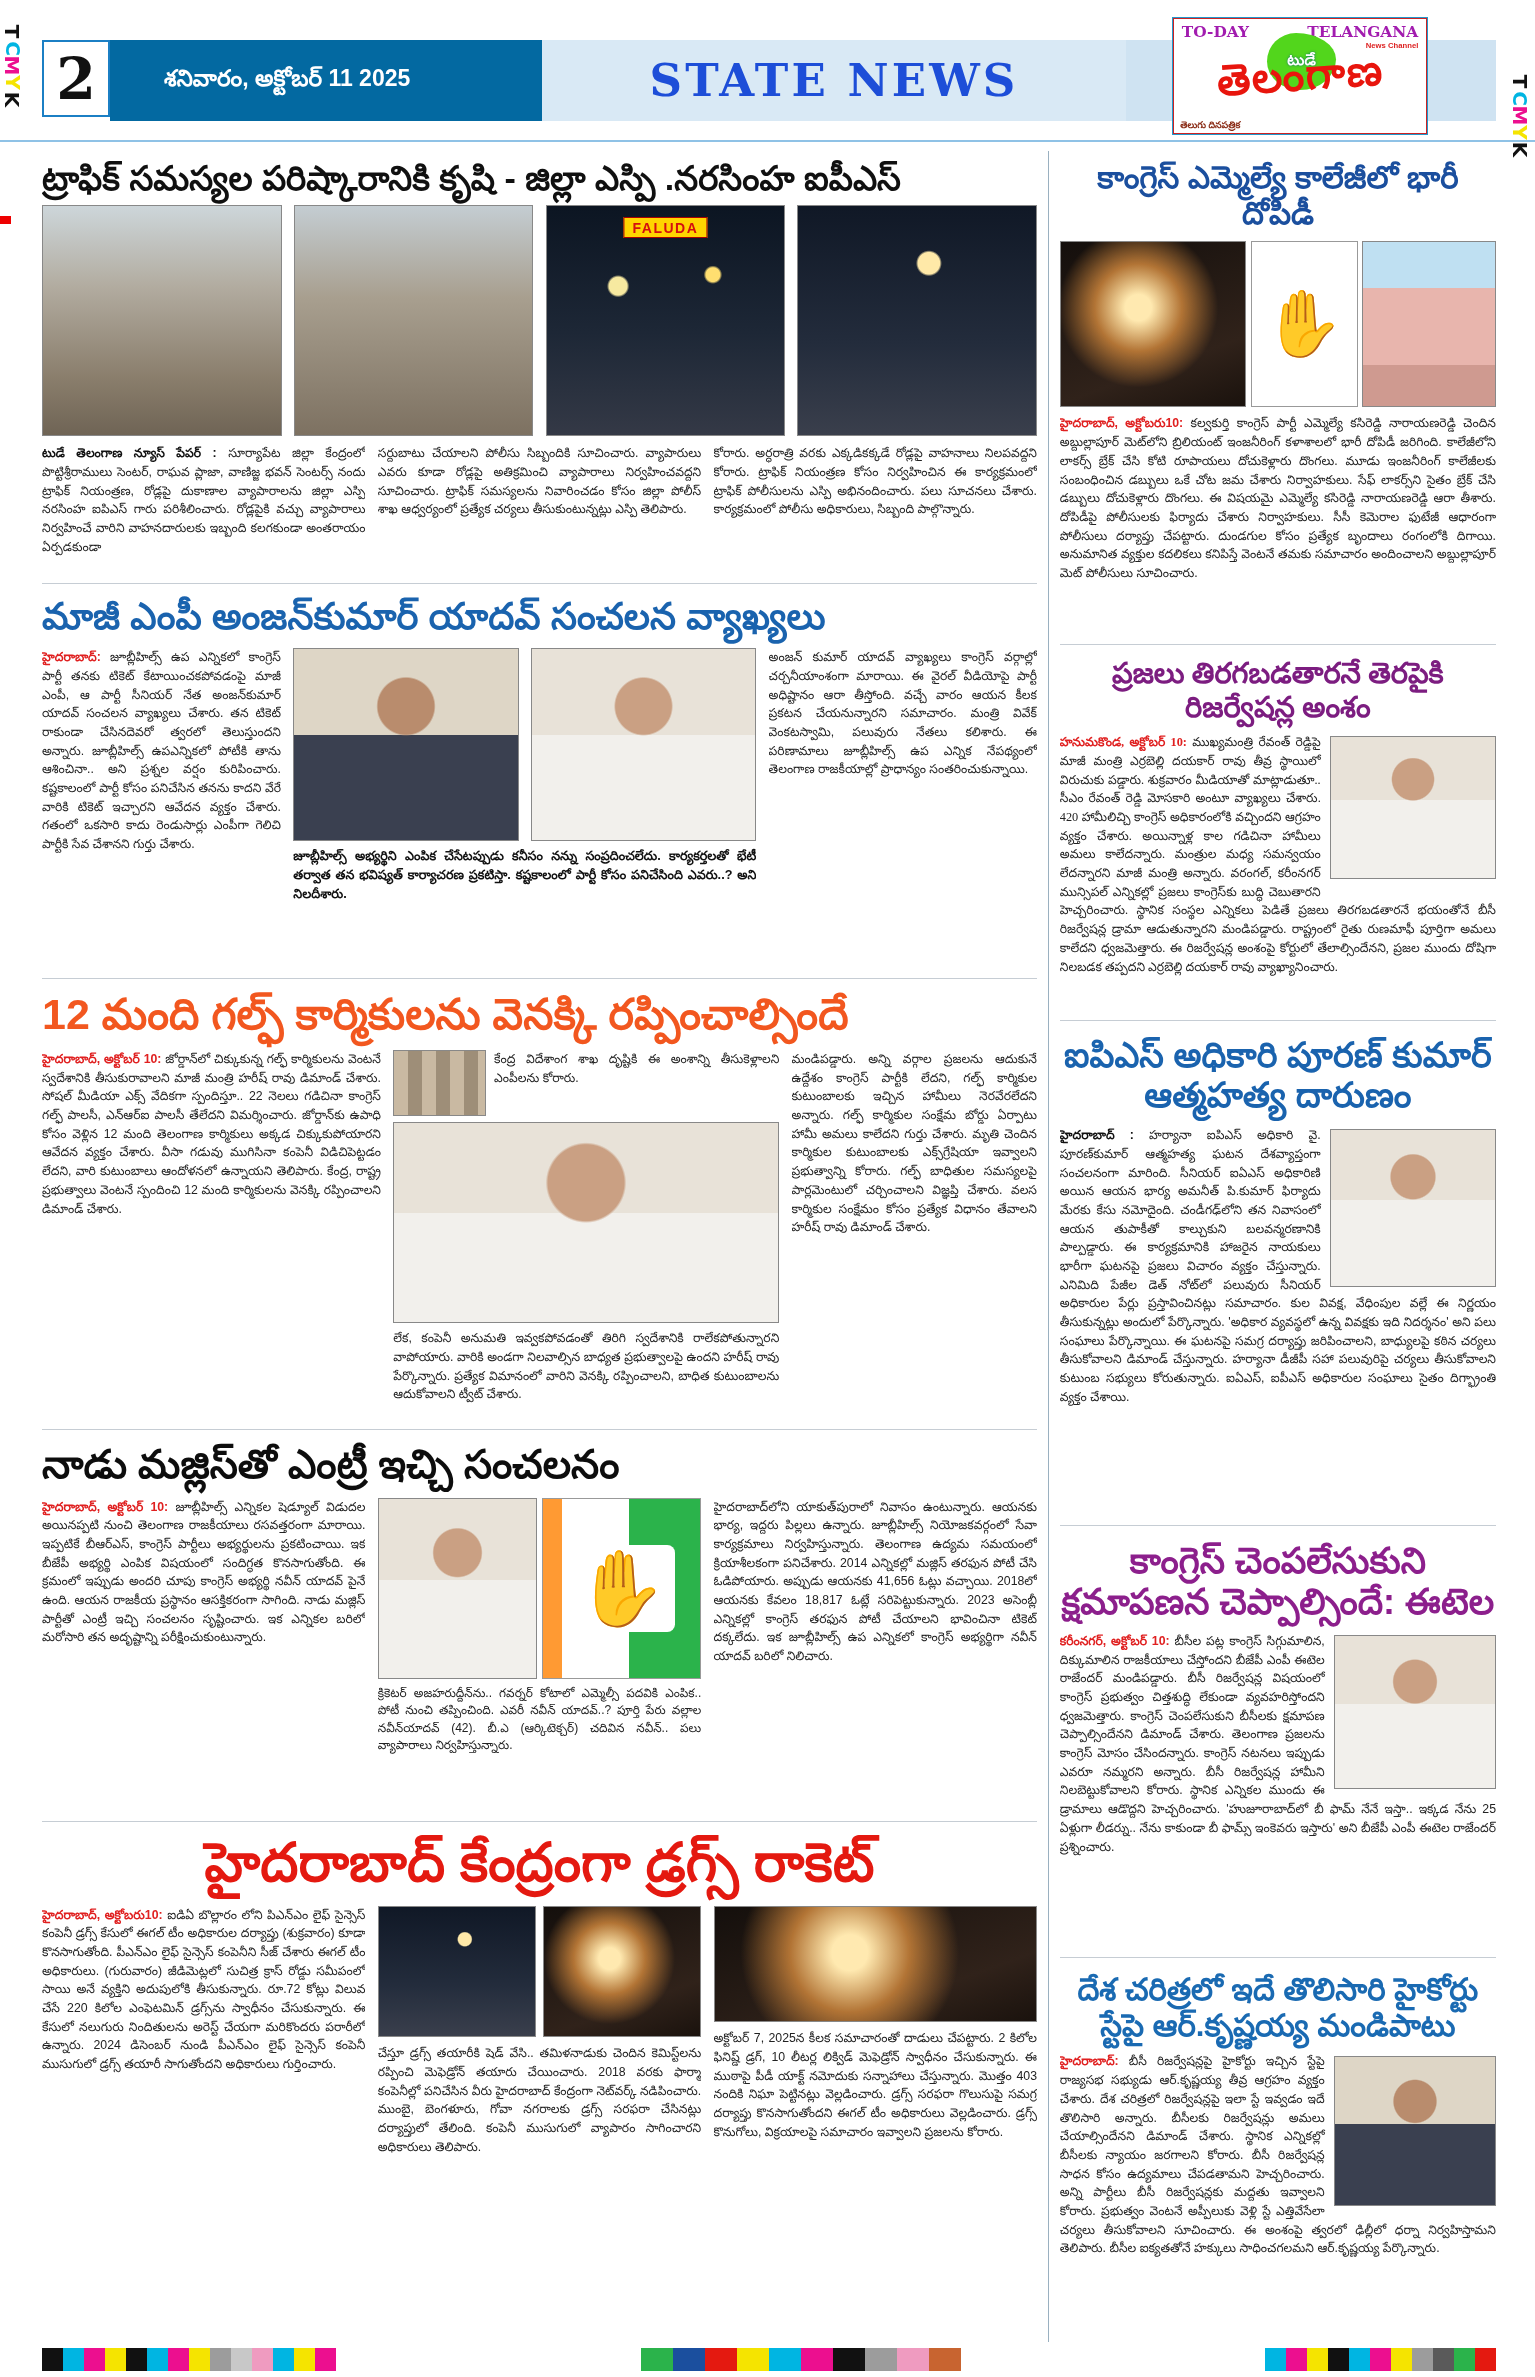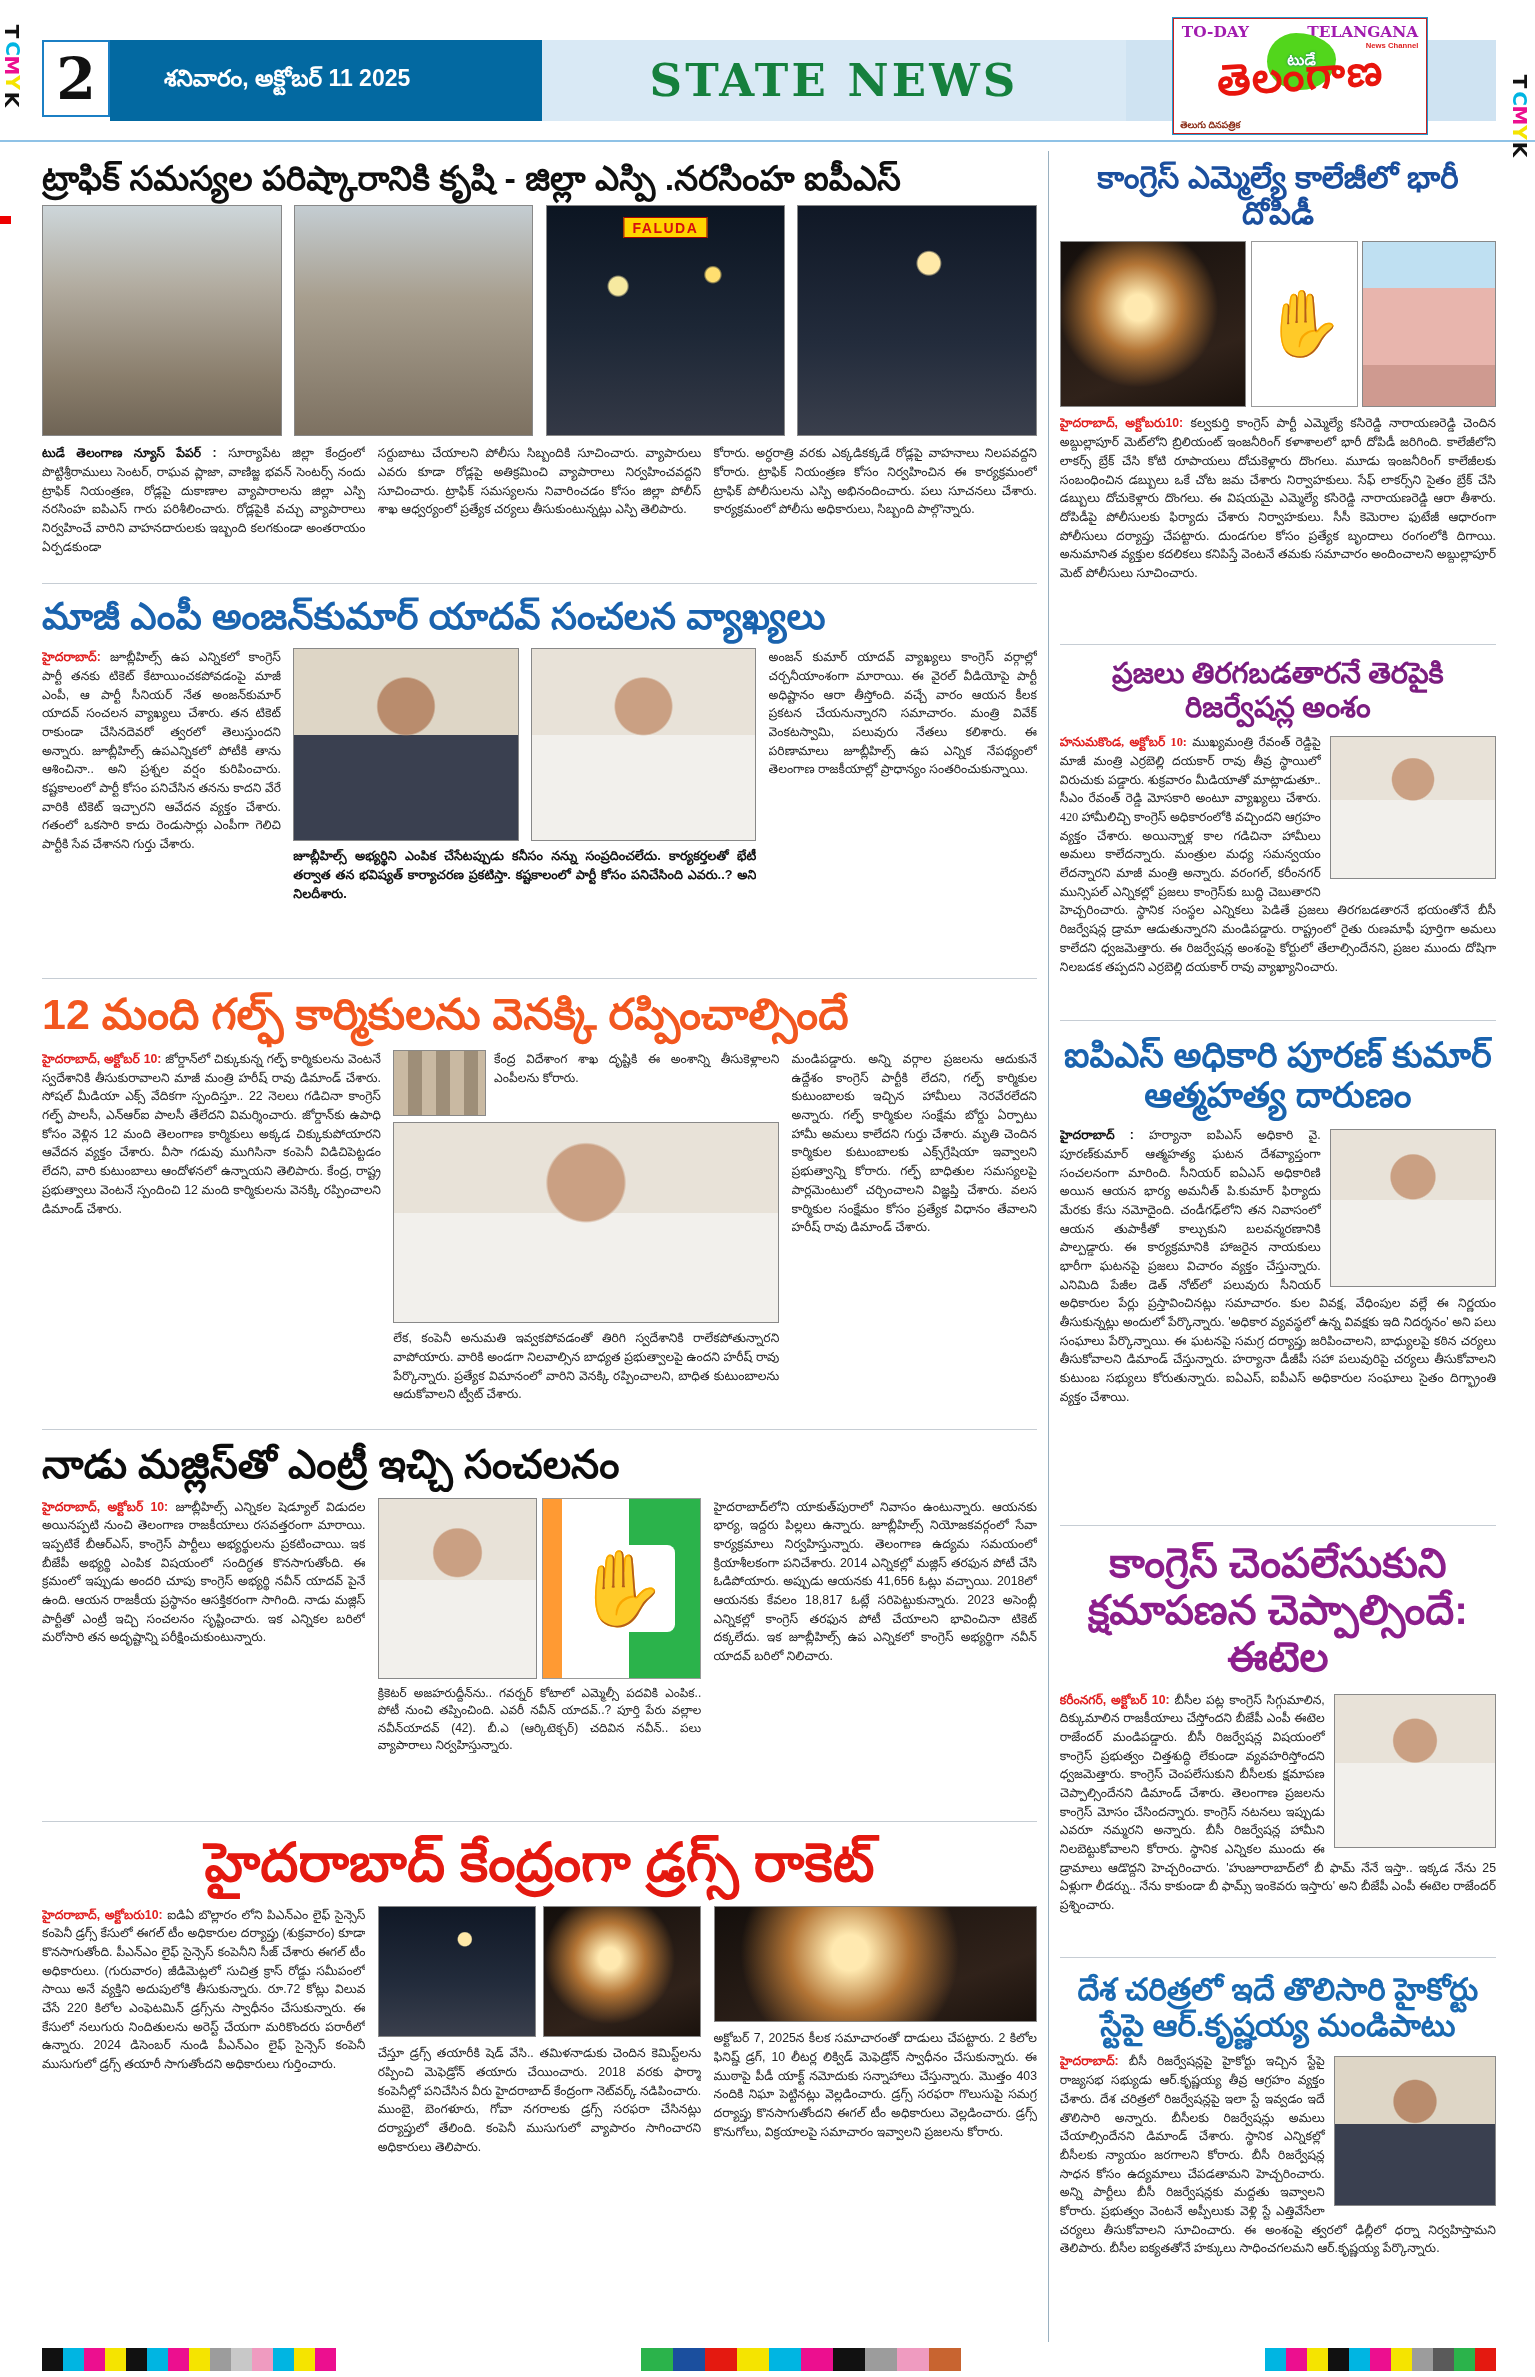--- a/index.html
+++ b/index.html
@@ -18,21 +18,21 @@
   .rl0,.rl4 { color:#111; } .rl1 { color:#00b5e2; } .rl2 { color:#ec0f8f; } .rl3 { color:#f5e400; }
   .regtick { position:absolute; left:0; top:216px; width:10.8px; height:7.7px; background:#e00; }
   
   .header { position:absolute; left:42px; right:39px; top:40px; height:81px; display:flex; }
   .pageno-box { width:68px; height:77px; background:#fff; border:2.3px solid #1b7fc4;
     display:flex; align-items:center; justify-content:center;
     font:bold 57px "DejaVu Serif", serif; color:#111; z-index:2; }
   .datebar { width:432px; background:#0369a1; color:#fff; display:flex; align-items:center;
     padding-left:54px; font-size:23px; font-weight:bold; }
   .statebar { flex:1; background:#d9e9f5; display:flex; align-items:center; justify-content:center; }
-  .statebar .statenews { font:bold 45px "DejaVu Serif", serif; color:#15803d; letter-spacing:3.1px; }
+  .statebar .statenews { font:bold 45px "DejaVu Serif", serif; color:#1d4ed8; letter-spacing:3.1px; }
   .logobar { width:370px; background:#cfe3f2; position:relative; }
   .logo-box { position:absolute; right:69px; top:-21.6px; width:254px; height:116px; background:#fff;
     border:1.5px solid #c22; outline:1.5px solid #29c; padding:3.1px 7.7px; overflow:hidden; }
   .logo-top { display:flex; justify-content:space-between; font:bold 15.4px "DejaVu Serif", serif; color:#a21caf;align-items:flex-end; }
   .logo-sub { text-align:right; font-size:7.7px; color:#d22; font-weight:bold; }
   .logo-map { position:absolute; left:93px; top:14px; width:69px; height:57px; background:#52d61c;
     border-radius:42% 58% 52% 48%/50% 46% 54% 50%;
     display:flex; align-items:center; justify-content:center;
     color:#fff; font-weight:bold; font-size:15.4px; text-shadow:0 0 2.3px #067; }
   .logo-script { position:absolute; left:10.8px; top:31px; width:231px; text-align:center;
@@ -49,21 +49,21 @@
   section:last-child { border-bottom:none; }
   
   .hl { font-weight:bold; line-height:1.15; }
   .hl-traffic  { font-size:34px; color:#101010; padding:3.1px 0 7.7px; }
   .hl-college  { font-size:31px; color:#1b4f9e; text-align:center; padding:4.6px 0 9.3px; }
   .hl-anjan    { font-size:37px; color:#1a63ae; padding:7.7px 0 9.3px; }
   .hl-reserv   { font-size:29px; color:#7c1d80; text-align:center; padding:7.7px 0 9.3px; }
   .hl-gulf     { font-size:43px; color:#f2571f; padding:6.2px 0 10.8px; }
   .hl-puran    { font-size:35px; color:#1a63ae; text-align:center; padding:9.3px 0 10.8px; }
   .hl-majlis   { font-size:40px; color:#0d0d0d; padding:6.2px 0 10.8px; }
-  .hl-etela    { font-size:41px; color:#8c1f8c; text-align:center; padding:9.3px 0 9.3px; }
+  .hl-etela    { font-size:36px; color:#8c1f8c; text-align:center; padding:9.3px 0 9.3px; }
   .hl-drugs    { font-size:54px; color:#e41910; text-align:center; padding:4.6px 0 12.3px; }
   .hl-krishna  { font-size:31px; color:#1a6ab2; text-align:center; padding:9.3px 0 9.3px; }
   
   .bt { font-size:12.3px; line-height:1.52; text-align:justify; color:#222; }
   .dl { color:#e02020; font-weight:bold; }
   .lead { font-weight:bold; color:#111; }
   .quote { font-weight:bold; font-size:12.7px; line-height:1.5; color:#111; text-align:justify; padding-top:6.2px; }
   
   .ph { position:relative; overflow:hidden; background:#9a958c; border:0.8px solid #888; }
   .ph-label { position:absolute; top:10.8px; left:50%; transform:translateX(-50%);

